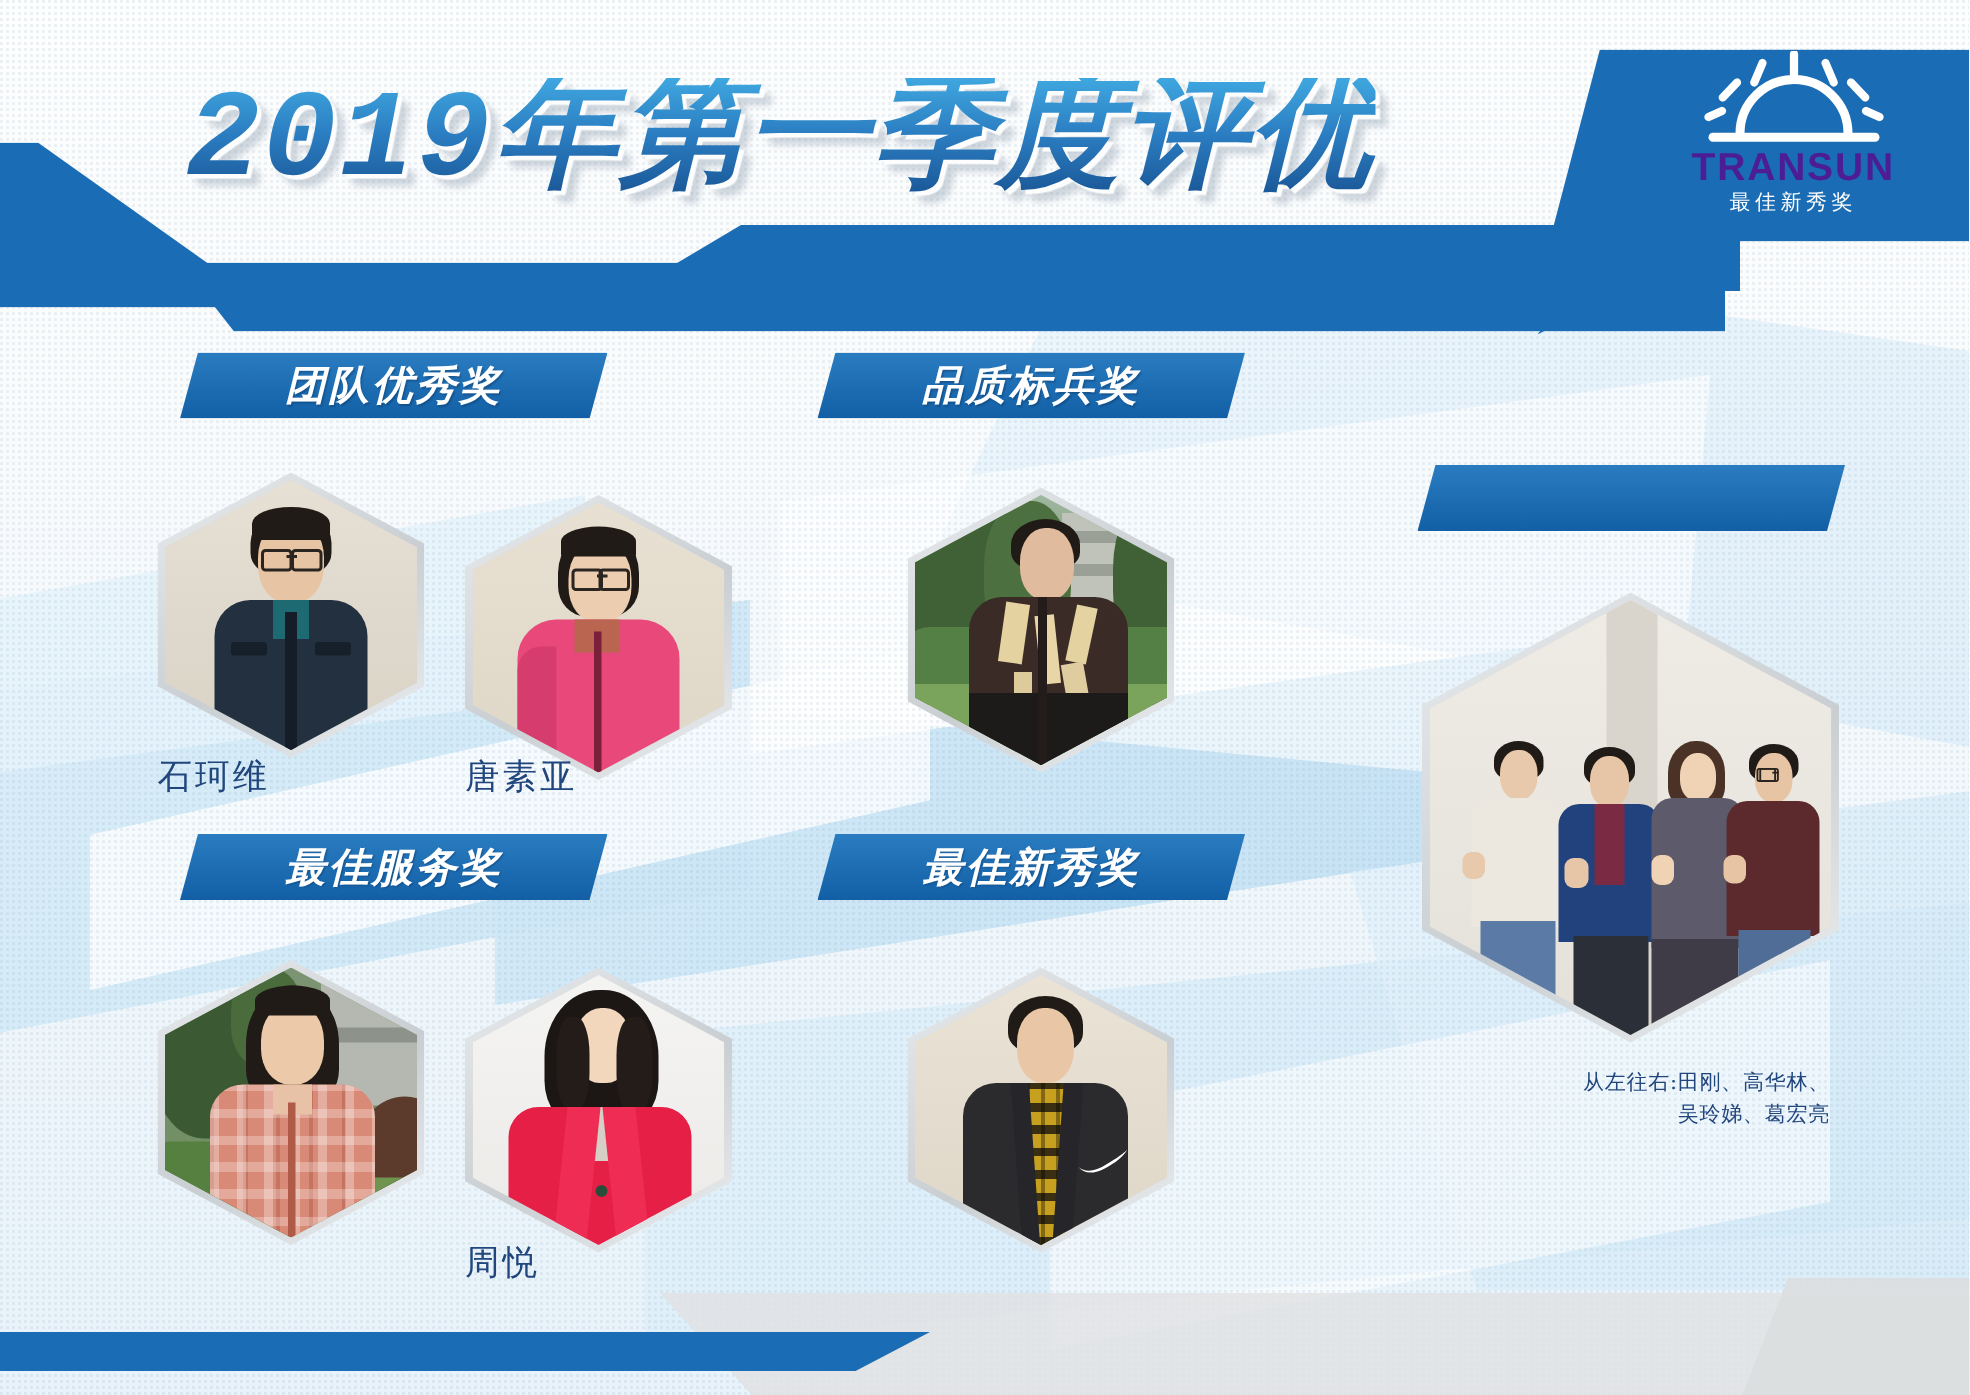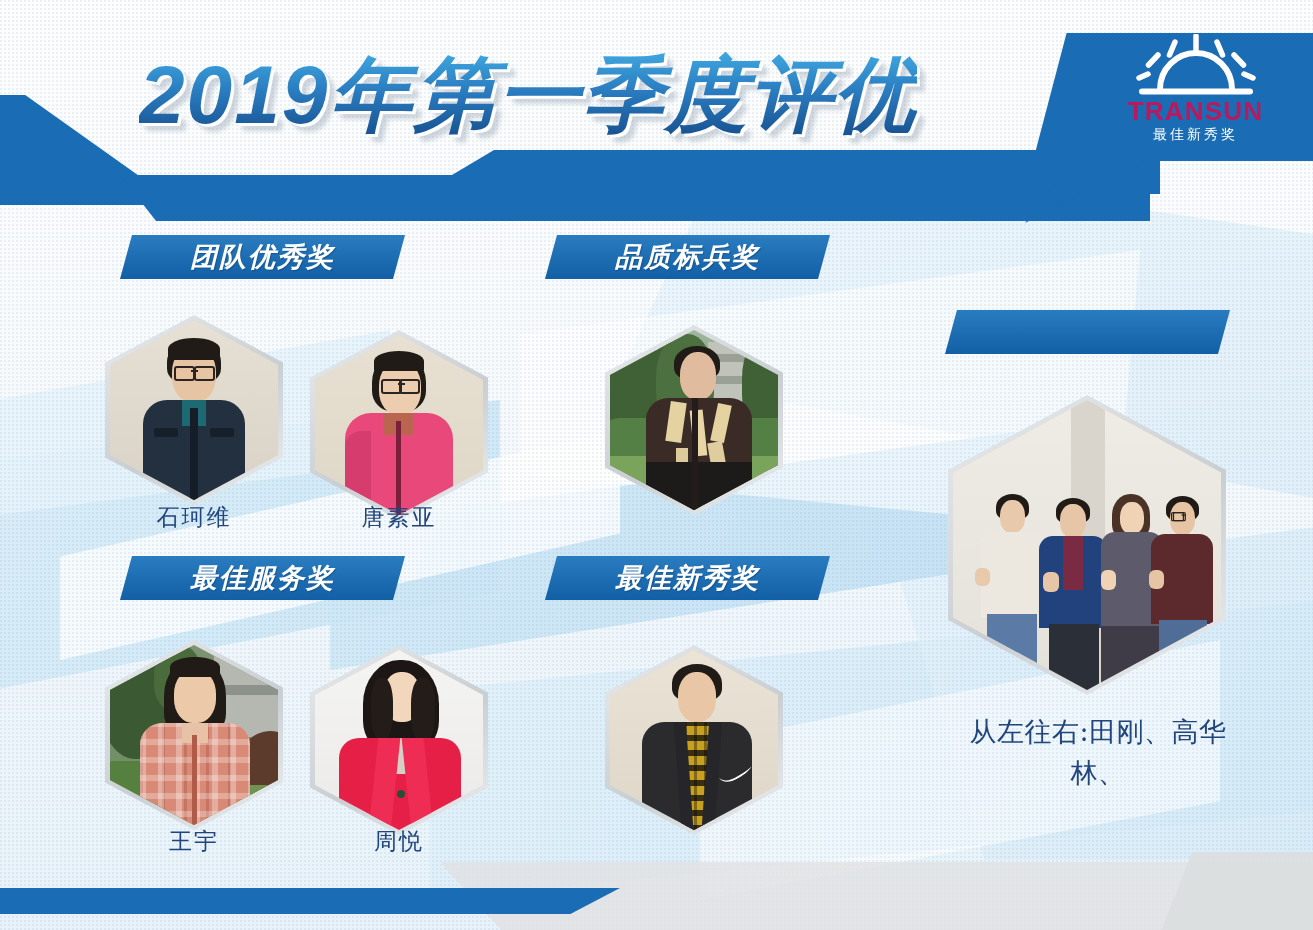--- a/index.html
+++ b/index.html
@@ -62,26 +62,26 @@
   .hdr-mid2{position:absolute;left:420px;top:150px;width:740px;height:80px;
     background:#1a6cb4;clip-path:polygon(10% 0%,100% 0%,100% 55%,0% 55%);}
   .hdr-right{position:absolute;right:0;top:33px;width:280px;height:128px;
     background:#1a6cb4;clip-path:polygon(12% 0%,100% 0%,100% 100%,0% 100%);}
   .hdr-right-tail{position:absolute;left:1025px;top:33px;width:230px;height:190px;
     background:#1a6cb4;clip-path:polygon(100% 0%,100% 38%,0% 100%,62% 0%);}
 
   .logo{position:absolute;right:30px;top:34px;width:175px;height:115px;
     display:flex;flex-direction:column;align-items:center;justify-content:flex-start;}
   .logo svg{display:block;}
-  .logo-word{color:#be185d;font-weight:bold;font-size:26px;letter-spacing:1.2px;
+  .logo-word{color:#4c1d95;font-weight:bold;font-size:26px;letter-spacing:1.2px;
     line-height:1;margin-top:2px;font-family:"Liberation Sans",sans-serif;}
   .logo-cn{color:#fff;font-size:14px;letter-spacing:3px;margin-top:3px;line-height:1;}
 
-  .title{position:absolute;left:139px;top:52px;
-    font-family:Liberation Sans, sans-serif;
+  .title{position:absolute;left:124px;top:52px;
+    font-family:Liberation Mono, monospace;
     font-size:82px;font-weight:bold;font-style:italic;
     letter-spacing:2px;line-height:1.05;white-space:nowrap;
     background:linear-gradient(180deg,#3fa7e0 0%,#2a7cc0 45%,#17508f 100%);
     -webkit-background-clip:text;background-clip:text;color:transparent;
     -webkit-text-stroke:0px;
     filter:drop-shadow(3px 3px 0 rgba(255,255,255,.95)) drop-shadow(5px 5px 2px rgba(120,140,160,.35));}
 
   
   .banner{position:absolute;height:44px;display:flex;align-items:center;justify-content:center;}
   .banner .shape{position:absolute;inset:0;background:linear-gradient(180deg,#2a7cc0,#125fa6);
@@ -101,41 +101,41 @@
   .bn-5{left:945px;top:310px;width:285px;}
 
   
   .hexwrap{position:absolute;}
   .hex-border{position:absolute;inset:0;background:linear-gradient(145deg,#e9ecee,#c9ced2 55%,#eef1f3);
     clip-path:polygon(50% 0%,100% 25%,100% 75%,50% 100%,0% 75%,0% 25%);}
   .hex-inner{position:absolute;left:5px;top:5px;right:5px;bottom:5px;overflow:hidden;
     clip-path:polygon(50% 0%,100% 25%,100% 75%,50% 100%,0% 75%,0% 25%);background:#ded8cd;}
   .photo{position:absolute;inset:0;}
 
-  .name{position:absolute;text-align:center;color:#21467e;
+  .name{position:absolute;text-align:left;color:#21467e;
     font-family:Liberation Sans, sans-serif;font-size:23px;letter-spacing:2px;}
 
   
   .wall{position:absolute;inset:0;background:linear-gradient(180deg,#e6e0d5,#d9d2c5);}
   .wall-cool{position:absolute;inset:0;background:linear-gradient(180deg,#f0efee,#e2e2e2);}
   .outdoor{position:absolute;inset:0;background:linear-gradient(180deg,#9fb7a0 0%,#6f8f63 45%,#7fa06b 100%);}
   .tree{position:absolute;background:#4a6b3d;border-radius:45% 45% 40% 40%;}
   .bldg{position:absolute;background:#b9bdb5;}
   .hedge{position:absolute;background:#5e8148;border-radius:20px 20px 0 0;}
   .head{position:absolute;border-radius:46% 46% 44% 44%;}
   .hair{position:absolute;border-radius:50% 50% 35% 35%;background:#211b17;}
   .body{position:absolute;}
   .glasses{position:absolute;}
   .glasses i{position:absolute;width:17px;height:11px;border:2px solid #2a2520;border-radius:3px;top:0;}
   .glasses i.l{left:0;} .glasses i.r{right:0;}
   .glasses b{position:absolute;left:17px;top:4px;width:7px;height:2px;background:#2a2520;}
 
-  .teamcap{position:absolute;left:948px;top:712px;width:300px;
+  .teamcap{position:absolute;left:920px;top:712px;width:300px;
     color:#21467e;font-family:"DejaVu Serif","Liberation Serif",serif;
-    font-size:27px;line-height:1.5;text-align:center;letter-spacing:.5px;}
+    font-size:14px;line-height:1.5;text-align:right;letter-spacing:.5px;}
 </style>
 </head>
 <body>
 
 <div id="stage">
 
   <div class="bg-base"></div>
   <div class="poly p-lblue-5"></div>
   <div class="poly p-lblue-1"></div>
   <div class="poly p-lblue-2"></div>
@@ -300,21 +300,20 @@
              background:
                repeating-linear-gradient(90deg, rgba(255,255,255,.30) 0 6px, rgba(0,0,0,0) 6px 18px),
                repeating-linear-gradient(0deg, rgba(255,255,255,.28) 0 6px, rgba(0,0,0,0) 6px 18px),
                repeating-linear-gradient(90deg, rgba(140,50,40,.25) 0 3px, rgba(0,0,0,0) 3px 22px);
              border-radius:22px 22px 0 0;"></div>
         <div class="body" style="left:72px;top:78px;width:26px;height:20px;background:#e8c2a6;"></div>
         <div class="body" style="left:82px;top:90px;width:5px;height:100px;background:#b05a48;"></div>
       </div>
     </div>
   </div>
-  <div class="name" style="left:105px;top:826px;width:178px;">王宇</div>
 
   <div class="hexwrap" style="left:310px;top:645px;width:178px;height:190px;">
     <div class="hex-border"></div>
     <div class="hex-inner">
       <div class="photo">
         <div class="wall-cool" style="background:linear-gradient(180deg,#f4f4f3,#eceae7);"></div>
         <div class="hair" style="left:48px;top:10px;width:76px;height:92px;border-radius:48% 48% 34% 34%;background:#1c1715;"></div>
         <div class="head" style="left:68px;top:22px;width:38px;height:50px;background:#f2d7bd;"></div>
         <div class="hair" style="left:56px;top:28px;width:22px;height:62px;border-radius:40%;background:#231c19;"></div>
         <div class="hair" style="left:96px;top:28px;width:24px;height:64px;border-radius:40%;background:#231c19;"></div>
@@ -388,15 +387,16 @@
         </div>
         <div class="body" style="left:198px;top:134px;width:62px;height:90px;background:#5c2a2c;border-radius:14px 14px 0 0;"></div>
         <div class="body" style="left:206px;top:220px;width:48px;height:74px;background:#4f6d96;"></div>
         <div class="body" style="left:196px;top:170px;width:15px;height:19px;background:#e6c4a4;border-radius:6px;"></div>
       </div>
     </div>
   </div>
 
   <div class="teamcap">
     <div>从左往右:田刚、高华林、</div>
+    <div>吴玲娣、葛宏亮</div>
   </div>
 
 </div>
 
 </body></html>

